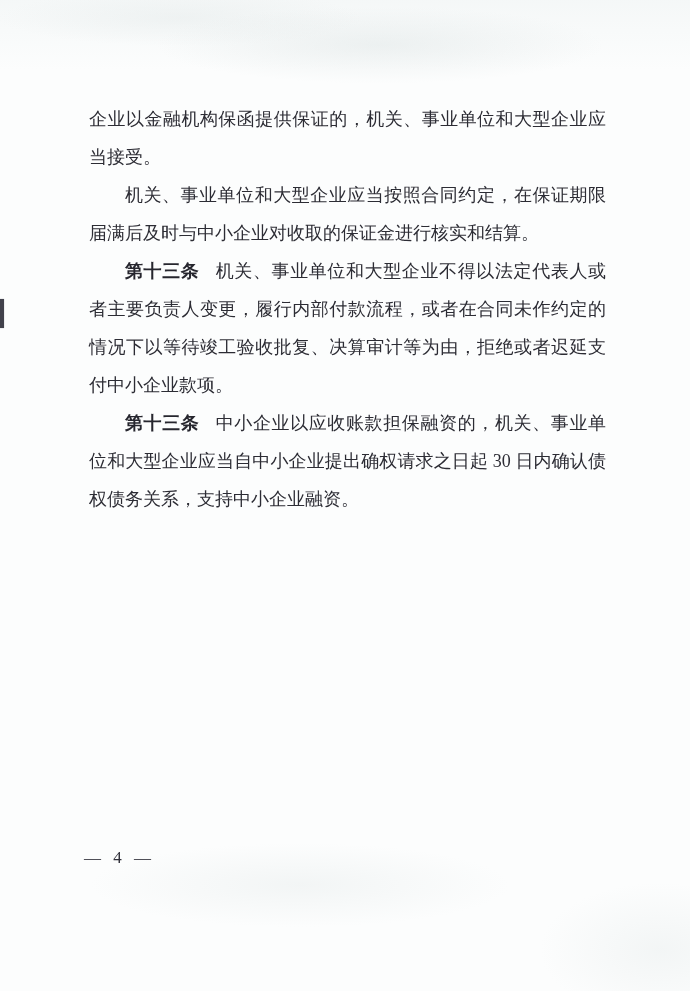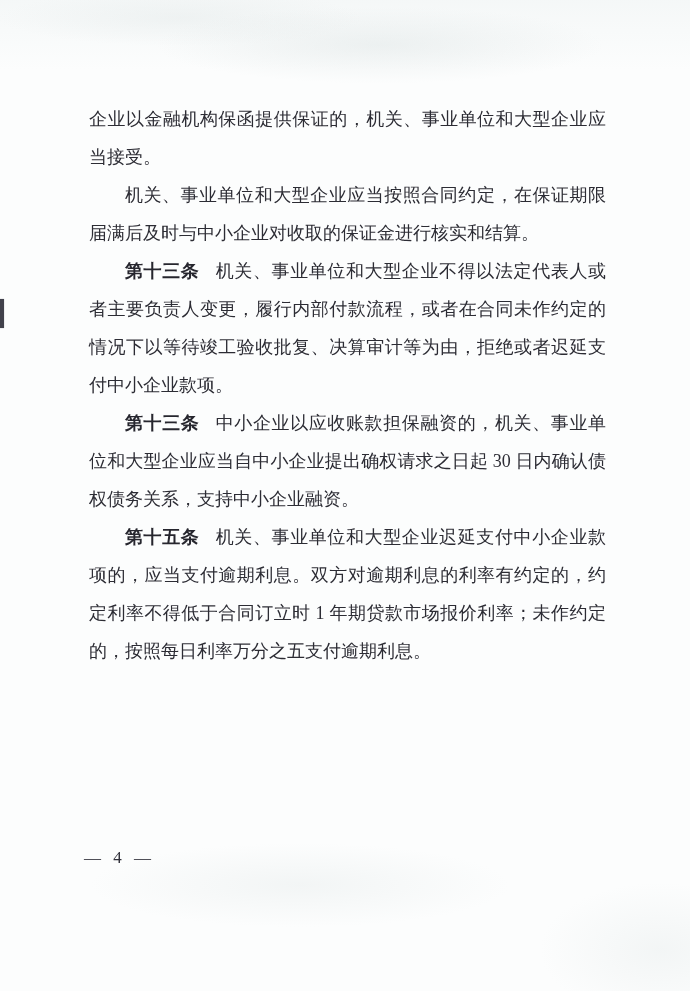--- a/index.html
+++ b/index.html
@@ -65,18 +65,17 @@
 
 <div class="page">
 
   <span class="edge-mark"></span>
 
   <div class="doc-body">
       <p><span>企业以金融机构保函提供保证的，机关、事业单位和大型企业应当接受。</span></p>
       <p class="indent"><span>机关、事业单位和大型企业应当按照合同约定，在保证期限届满后及时与中小企业对收取的保证金进行核实和结算。</span></p>
       <p class="indent"><span class="article-heading">第十三条</span><span>机关、事业单位和大型企业不得以法定代表人或者主要负责人变更，履行内部付款流程，或者在合同未作约定的情况下以等待竣工验收批复、决算审计等为由，拒绝或者迟延支付中小企业款项。</span></p>
       <p class="indent"><span class="article-heading">第十三条</span><span>中小企业以应收账款担保融资的，机关、事业单位和大型企业应当自中小企业提出确权请求之日起 30 日内确认债权债务关系，支持中小企业融资。</span></p>
-      <p class="indent"><span class="article-heading">第十五条</span><span>机关、事业单位和大型企业迟延支付中小企业款项的，应当支付逾期利息。双方对逾期利息的利率有约定的，约定利率不得低于合同订立时 1 年期贷款市场报价利率；未作约定的，按照每日利率万分之五支付逾期利息。</span></p>
     </div>
 
   <div class="page-number">— 4 —</div>
 
 </div>
 
 </body></html>

